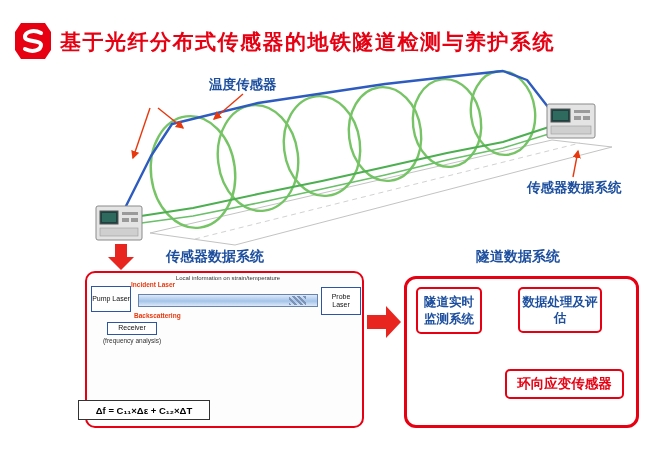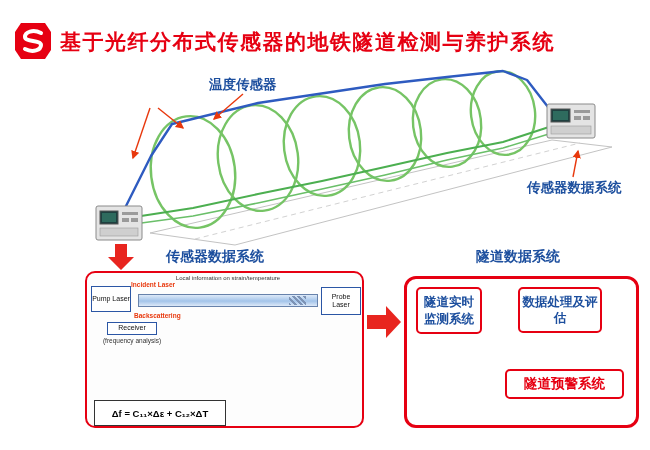--- a/index.html
+++ b/index.html
@@ -186,21 +186,21 @@
   <div class="fiber">
     <div class="hatch"></div>
   </div>
 
   <div class="mini-box" style="left:321px; top:287px; width:40px; height:28px;">Probe Laser</div>
   <div class="tiny red-tiny" style="left:134px; top:312px;">Backscattering</div>
 
   <div class="mini-box" style="left:107px; top:322px; width:50px; height:13px;">Receiver</div>
   <div class="tiny-center" style="left:92px; top:337px; width:80px; font-size:6.5px;">(frequency analysis)</div>
 
-  <div class="formula" style="left:94px; top:400px; width:132px; height:26px;">Δf = C₁₁×Δε + C₁₂×ΔT</div>
+  <div class="formula" style="left:78px; top:400px; width:132px; height:20px;">Δf = C₁₁×Δε + C₁₂×ΔT</div>
 
   <div class="red-frame-thick" style="left:404px; top:276px; width:235px; height:152px;"></div>
 
   <div class="flow-box" style="left:416px; top:287px; width:66px; height:47px;">隧道实时监测系统</div>
   <div class="flow-box" style="left:518px; top:287px; width:84px; height:46px;">数据处理及评估</div>
-  <div class="flow-box warn" style="left:505px; top:369px; width:119px; height:30px;">隧道预警系统</div>
+  <div class="flow-box warn" style="left:505px; top:369px; width:119px; height:30px;">环向应变传感器</div>
 
 </div>
 
 </body></html>

